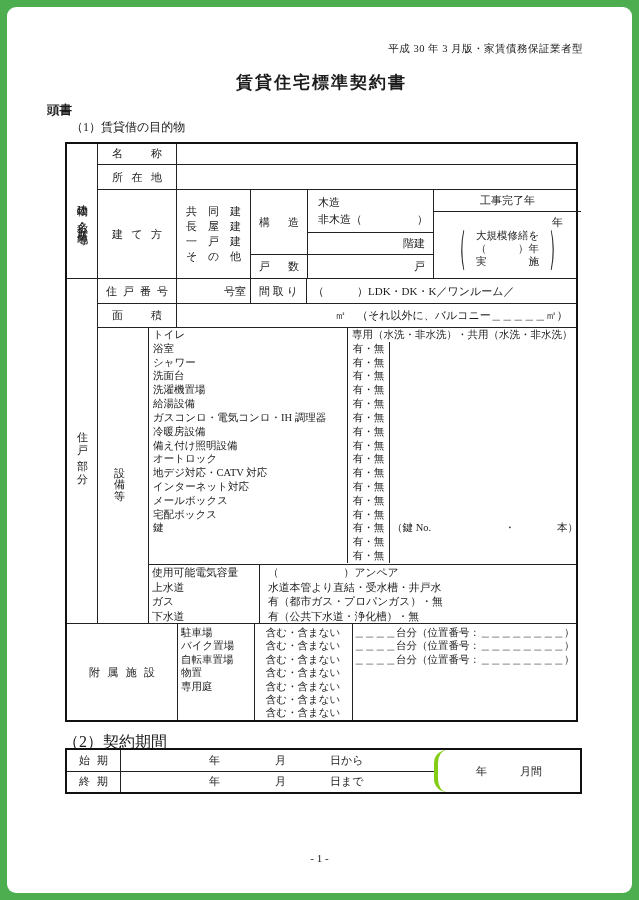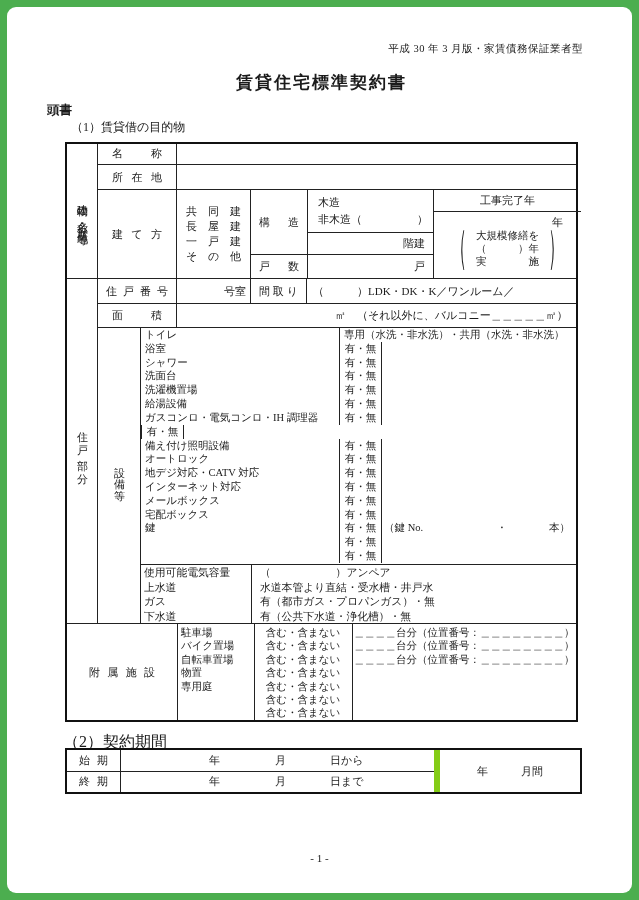--- a/index.html
+++ b/index.html
@@ -67,21 +67,21 @@
   .renov-lines{font-size:10.5px;line-height:13px;text-align:center;width:76px;}
 
   
   .r-unitno{height:25px;line-height:24px;}
   .r-area{height:24px;line-height:23px;}
   .cell74{width:74px;flex:none;text-align:right;padding-right:4px;}
   .layoutval{padding-left:6px;}
   .areaval{padding-left:158px;}
   .equipwrap{display:flex;flex:1;}
   .equipcol{width:42px;flex:none;display:flex;align-items:center;justify-content:center;}
-  .equipmain{flex:1;display:flex;flex-direction:column;min-width:0;}
+  .equipmain{flex:1;display:flex;flex-direction:column;min-width:0;margin-left:8px;}
   .eqlist{height:236px;display:flex;flex-direction:column;font-size:10.5px;}
   .eq-row{display:flex;height:13.82px;line-height:13.82px;flex:none;}
   .eq-item{width:198px;flex:none;padding-left:4px;overflow:hidden;white-space:nowrap;}
   .eq-avail{width:42px;flex:none;text-align:center;border-left:1px solid #222;}
   .eq-note{flex:1;border-left:1px solid #222;padding-left:2px;overflow:hidden;white-space:nowrap;}
   .eq-wide{flex:1;border-left:1px solid #222;padding-left:4px;overflow:hidden;white-space:nowrap;}
   .utils{height:60px;border-top:1px solid #222;display:flex;flex-direction:column;}
   .ut-row{display:flex;height:14.7px;line-height:14.7px;flex:none;font-size:10.8px;}
   .ut-label{width:110px;flex:none;padding-left:3px;overflow:hidden;white-space:nowrap;}
   .ut-value{flex:1;border-left:1px solid #222;padding-left:8px;overflow:hidden;white-space:nowrap;}
@@ -97,21 +97,21 @@
   .fcol-borders{position:relative;}
   .fb1,.fb2,.fb3{position:absolute;top:0;bottom:0;width:0;border-left:1px solid #222;}
   .fb1{left:110px;}.fb2{left:187px;}.fb3{left:285px;}
 
   
   .t2{position:absolute;left:58px;top:741px;width:513px;height:42px;border:2px solid #111;display:flex;font-size:11px;}
   .p-left{width:367px;flex:none;display:flex;flex-direction:column;}
   .p-row{display:flex;flex:1;align-items:center;}
   .p-label{width:53px;flex:none;padding:0 12px;}
   .p-value{flex:1;border-left:1px solid #222;padding-left:88px;align-self:stretch;display:flex;align-items:center;}
-  .p-right{flex:1;border-left:6px solid #84cc16;display:flex;align-items:center;justify-content:center;}
+  .p-right{flex:1;border-left:4px solid #84cc16;display:flex;align-items:center;justify-content:center;border-radius:13px;}
 </style>
 </head>
 <body>
 
 <div class="page">
 
   <div class="edition">平成 30 年 3 月版・家賃債務保証業者型</div>
   <div class="doc-title">賃貸住宅標準契約書</div>
   <div class="heading">頭書</div>
   <div class="sub1">（1）賃貸借の目的物</div>
@@ -272,20 +272,21 @@
                   <div class="eq-item">給湯設備</div>
                   <div class="eq-avail">有・無</div>
                   <div class="eq-note"></div>
                 </div>
                 <div class="eq-row">
                   <div class="eq-item">ガスコンロ・電気コンロ・IH 調理器</div>
                   <div class="eq-avail">有・無</div>
                   <div class="eq-note"></div>
                 </div>
                 <div class="eq-row">
+                  <div class="eq-item">冷暖房設備</div>
                   <div class="eq-avail">有・無</div>
                   <div class="eq-note"></div>
                 </div>
                 <div class="eq-row">
                   <div class="eq-item">備え付け照明設備</div>
                   <div class="eq-avail">有・無</div>
                   <div class="eq-note"></div>
                 </div>
                 <div class="eq-row">
                   <div class="eq-item">オートロック</div>

